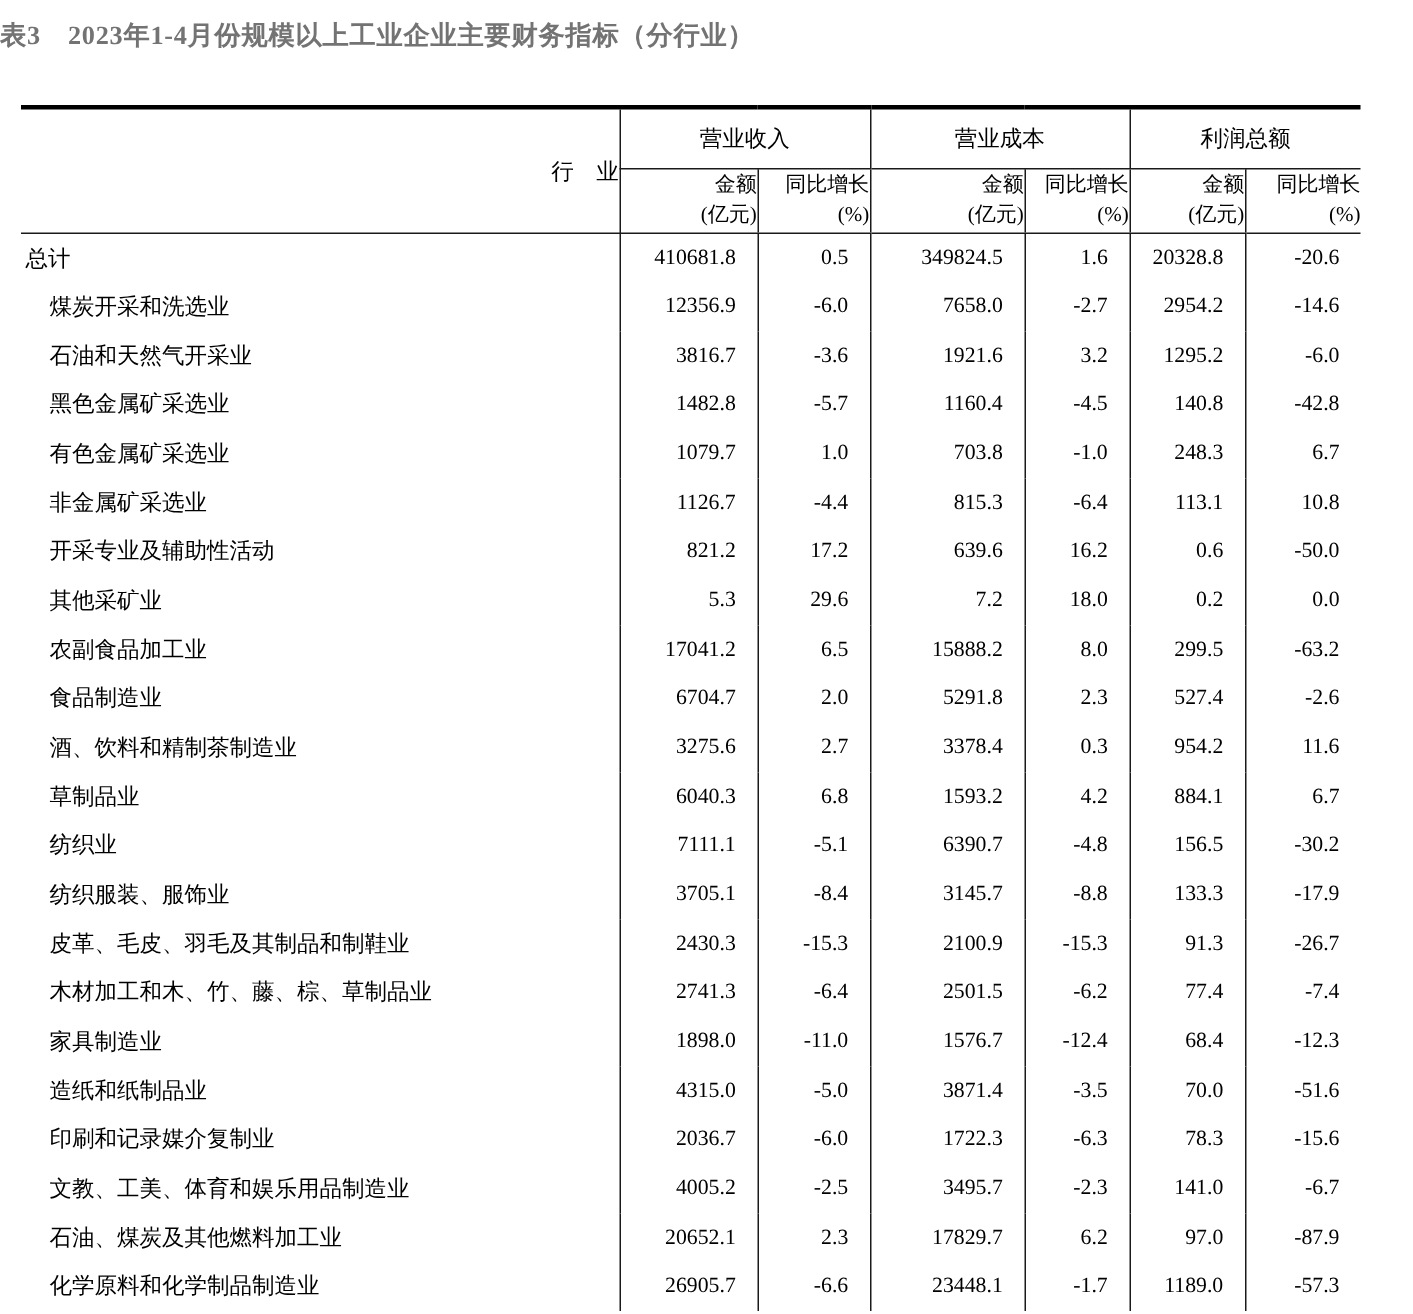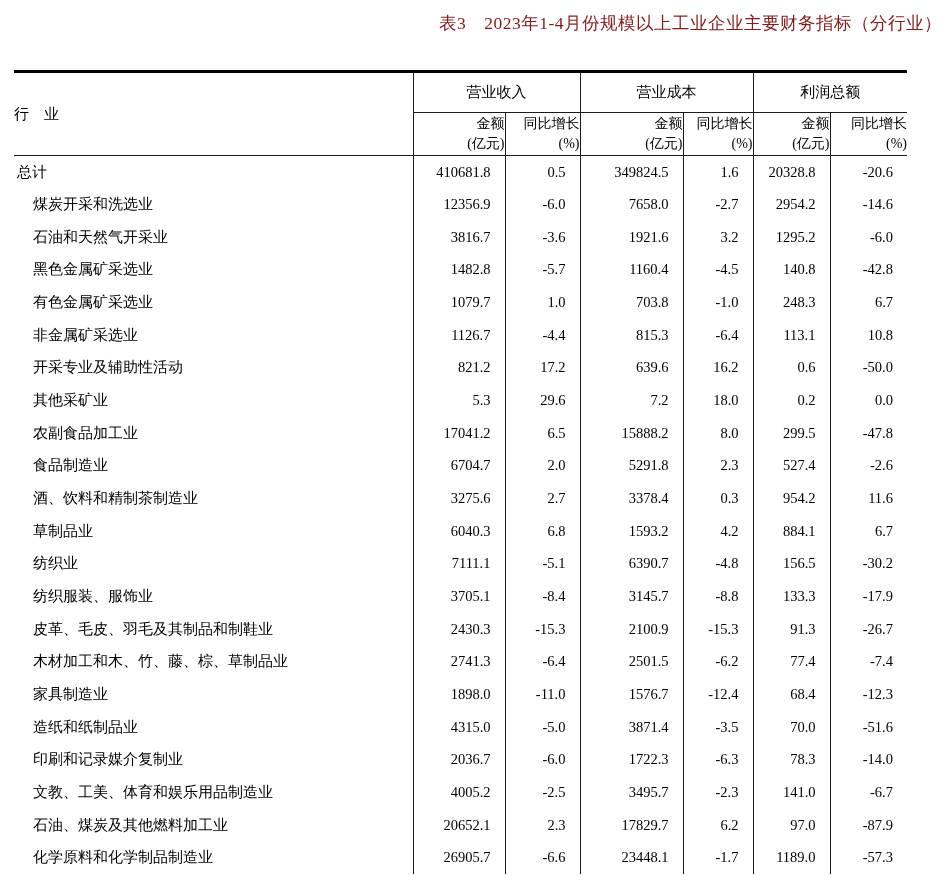--- a/index.html
+++ b/index.html
@@ -6,40 +6,40 @@
   html, body {
     margin: 0; padding: 0;
     width: 942px; height: 876px;
     background: #ffffff;
     overflow: hidden;
     font-family: "Liberation Serif", "DejaVu Serif", serif;
     color: #000;
   }
   .page-title {
     padding-top: 11px;
-    text-align: right;
+    text-align: left;
     font-size: 17.5px;
-    font-weight: normal;
-    color: #7f1d1d;
+    font-weight: bold;
+    color: #737373;
     letter-spacing: 0.5px;
   }
   table.stats {
     position: absolute;
     left: 14px; top: 70px;
     width: 893px;
     border-collapse: collapse;
     table-layout: fixed;
   }
   thead th { font-weight: normal; padding: 0; vertical-align: middle; }
   .group-row th { border-top: 3px solid #000; height: 41px; font-size: 15px; }
   th.industry-h {
     border-right: 1px solid #1a1a1a;
     border-bottom: 1px solid #1a1a1a;
     font-size: 15px;
-    text-align: left;
+    text-align: right;
   }
   th.group {
     border-left: 1px solid #1a1a1a;
     border-bottom: 1px solid #1a1a1a;
   }
   .sub-row th {
     border-left: 1px solid #1a1a1a;
     border-bottom: 1px solid #1a1a1a;
     height: 43px;
     font-size: 14px;
@@ -184,21 +184,21 @@
         <td class="num">0.2</td>
         <td class="num">0.0</td>
       </tr>
       <tr>
         <td class="rowlabel indent">农副食品加工业</td>
         <td class="num">17041.2</td>
         <td class="num">6.5</td>
         <td class="num">15888.2</td>
         <td class="num">8.0</td>
         <td class="num">299.5</td>
-        <td class="num">-47.8</td>
+        <td class="num">-63.2</td>
       </tr>
       <tr>
         <td class="rowlabel indent">食品制造业</td>
         <td class="num">6704.7</td>
         <td class="num">2.0</td>
         <td class="num">5291.8</td>
         <td class="num">2.3</td>
         <td class="num">527.4</td>
         <td class="num">-2.6</td>
       </tr>
@@ -274,21 +274,21 @@
         <td class="num">70.0</td>
         <td class="num">-51.6</td>
       </tr>
       <tr>
         <td class="rowlabel indent">印刷和记录媒介复制业</td>
         <td class="num">2036.7</td>
         <td class="num">-6.0</td>
         <td class="num">1722.3</td>
         <td class="num">-6.3</td>
         <td class="num">78.3</td>
-        <td class="num">-14.0</td>
+        <td class="num">-15.6</td>
       </tr>
       <tr>
         <td class="rowlabel indent">文教、工美、体育和娱乐用品制造业</td>
         <td class="num">4005.2</td>
         <td class="num">-2.5</td>
         <td class="num">3495.7</td>
         <td class="num">-2.3</td>
         <td class="num">141.0</td>
         <td class="num">-6.7</td>
       </tr>

